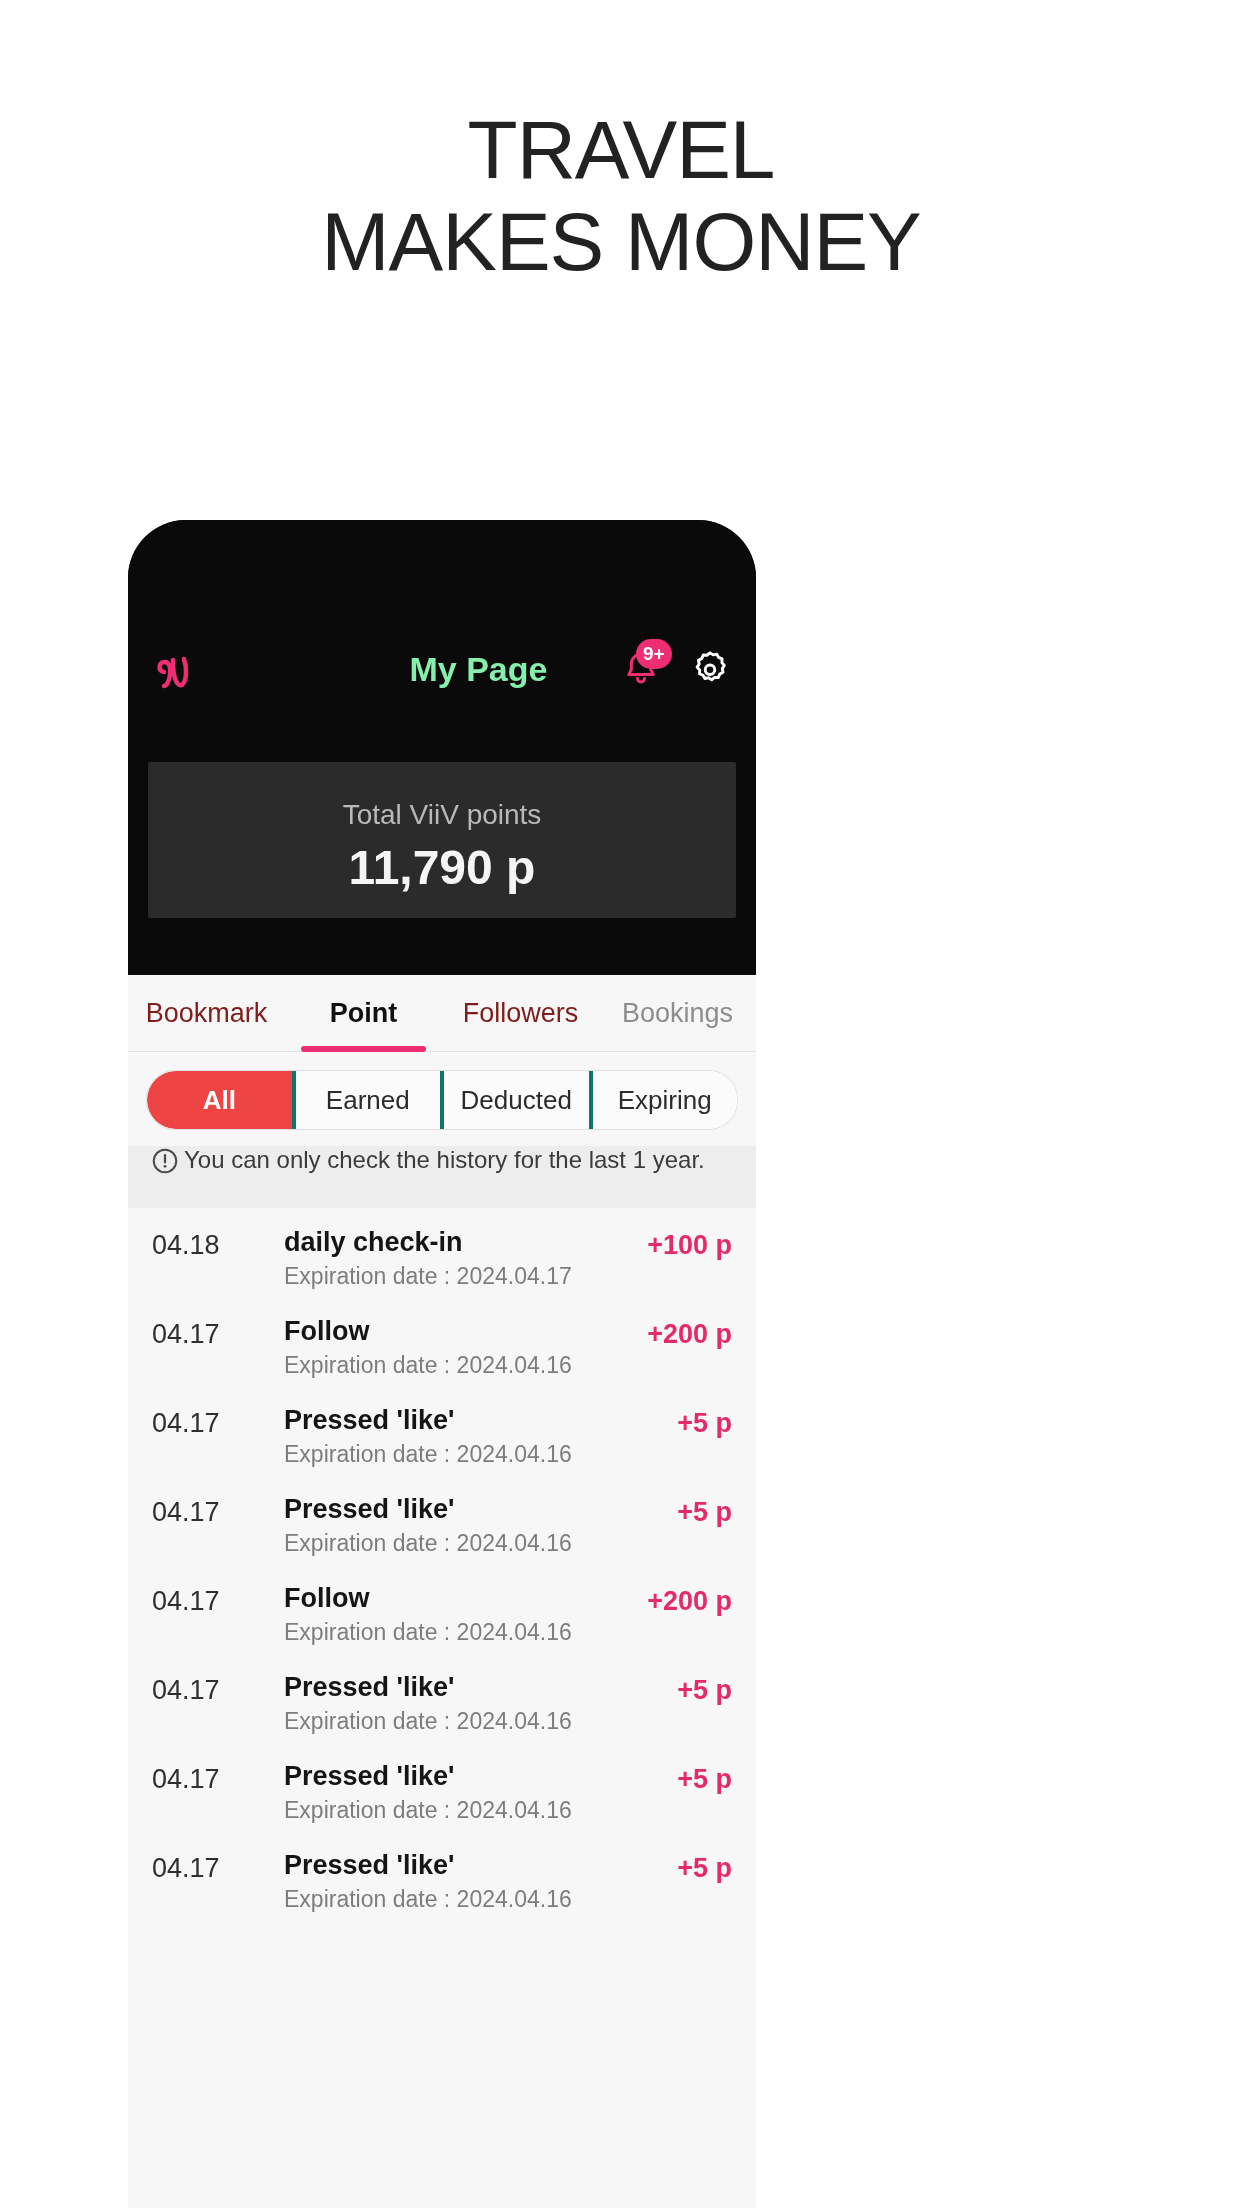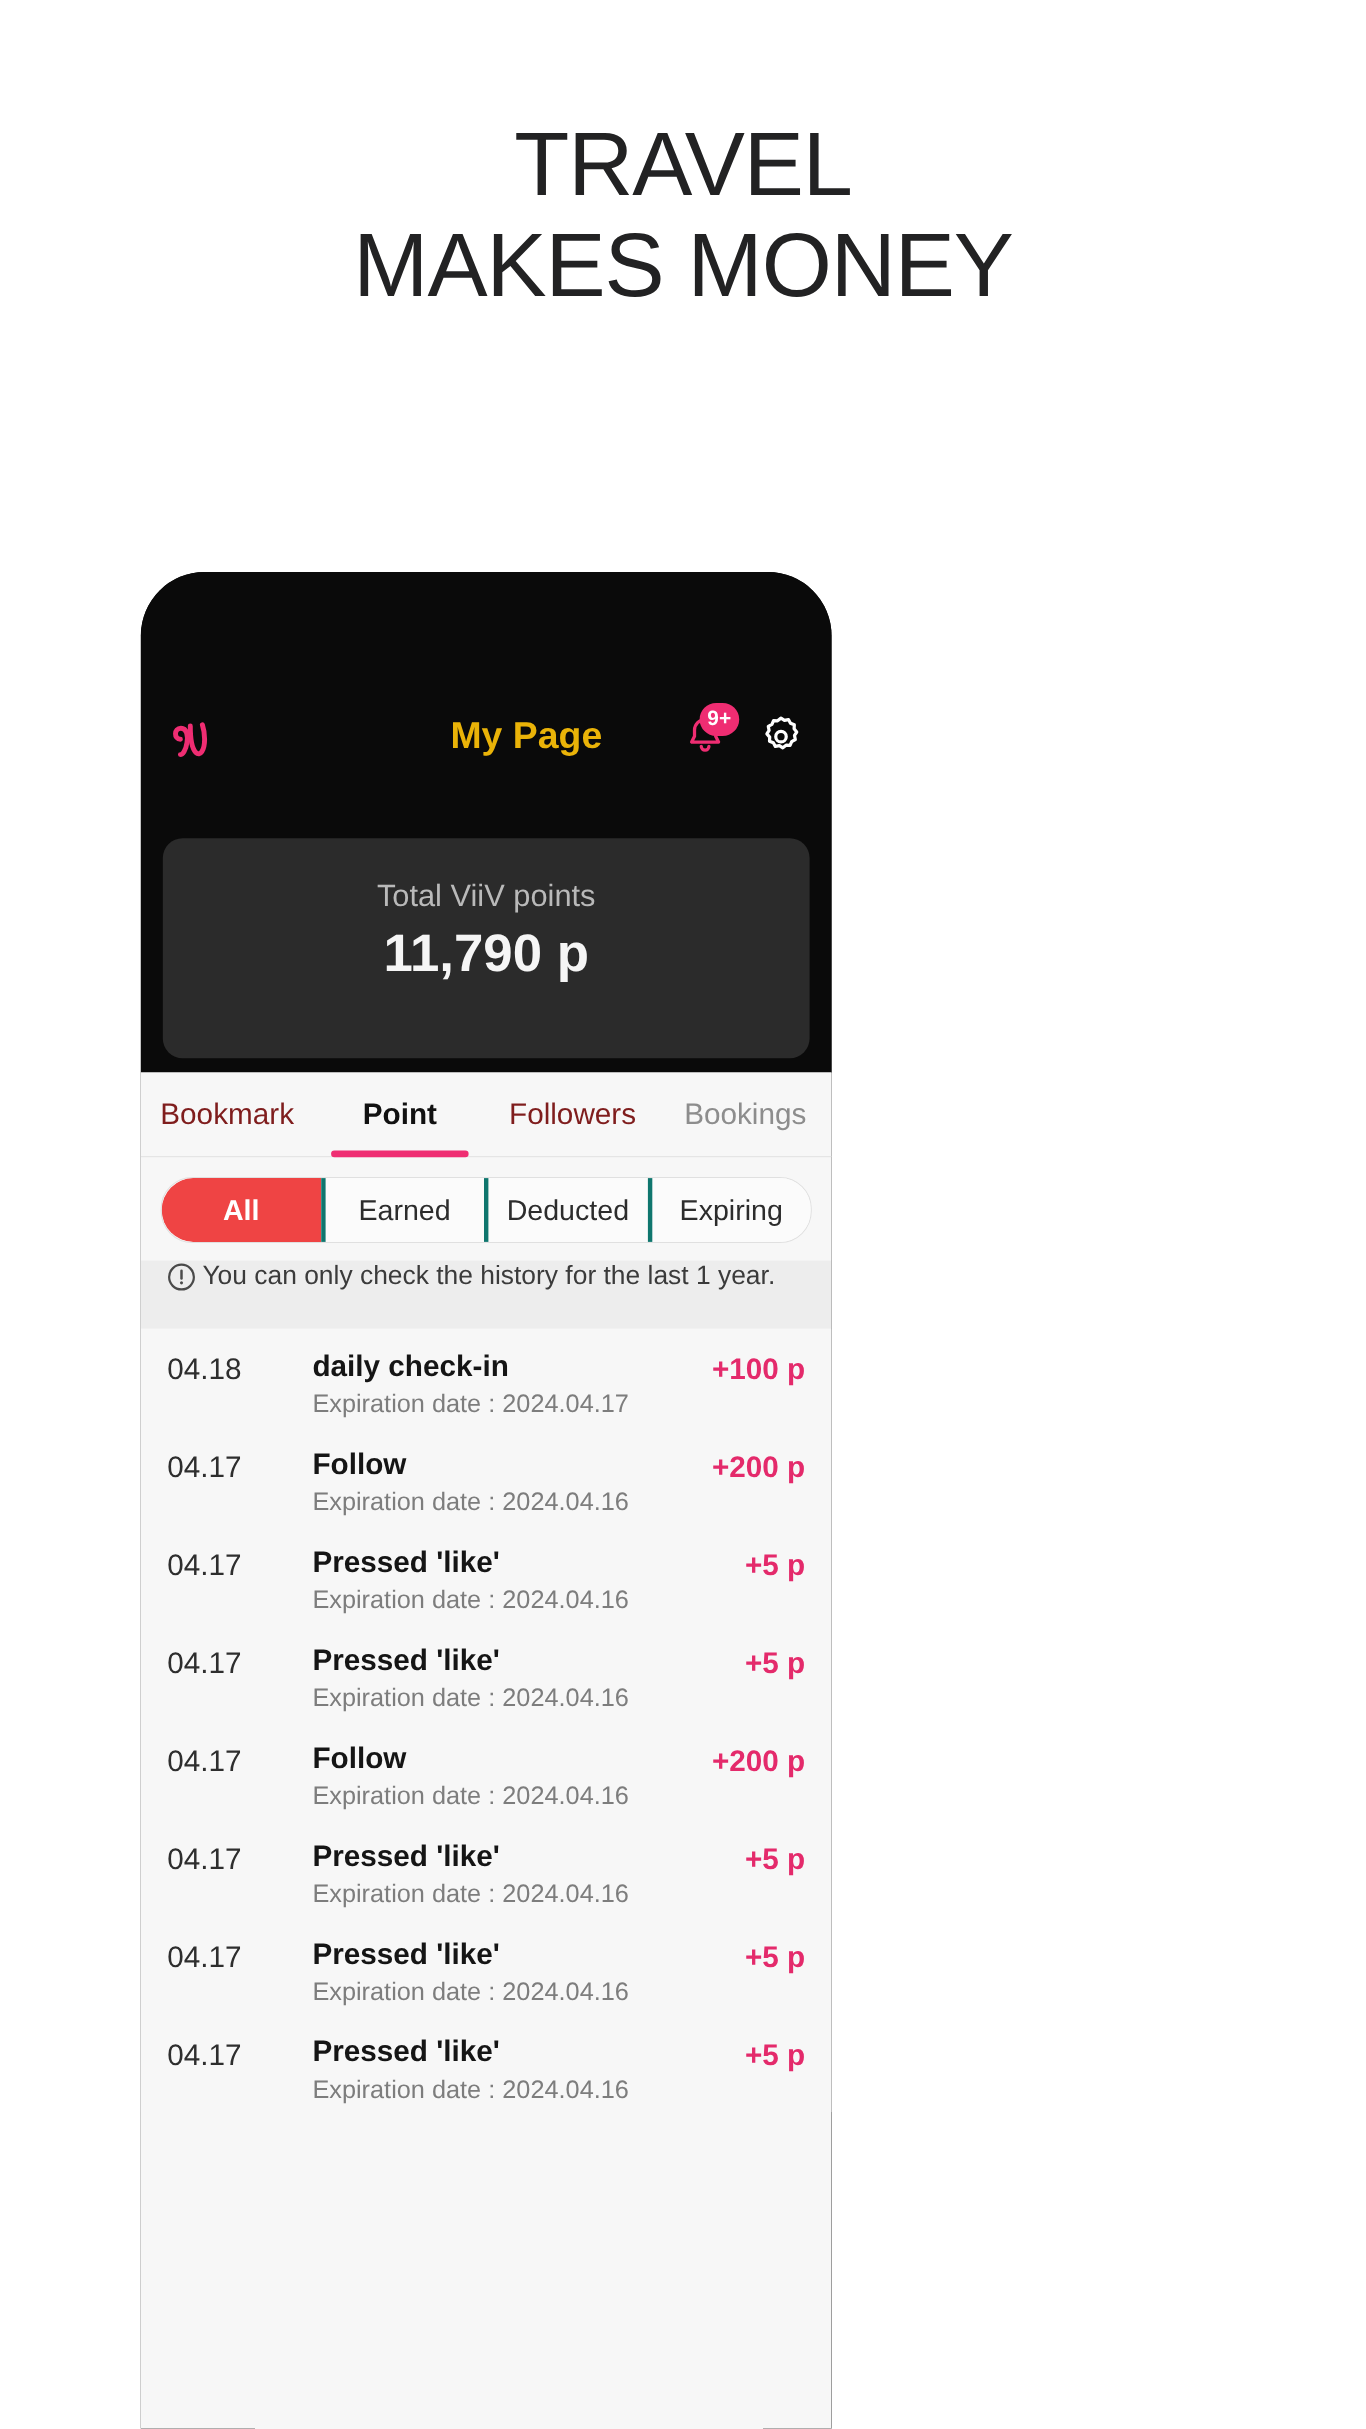--- a/index.html
+++ b/index.html
@@ -75,21 +75,21 @@
     flex: 0 0 auto;
   }
   .appbar-title {
     position: absolute;
     left: 0;
     top: 0;
     width: 701px;
     height: 78px;
     line-height: 78px;
     text-align: center;
-    color: #eab308;
+    color: #86efac;
     font-size: 34px;
     font-weight: bold;
     pointer-events: none;
   }
   .appbar-right {
     margin-left: auto;
     display: flex;
     align-items: center;
     gap: 26px;
     position: relative;
@@ -116,23 +116,23 @@
     text-align: center;
     box-sizing: border-box;
   }
 
   
   .points-card {
     position: absolute;
     left: 20px;
     top: 242px;
     width: 588px;
-    height: 200px;
+    height: 156px;
     background: #2b2b2b;
-    border-radius: 18px;
+    border-radius: 2px;
     text-align: center;
     box-sizing: border-box;
     padding-top: 36px;
   }
   .points-label {
     color: #b9b9b9;
     font-size: 28px;
     line-height: 34px;
   }
   .points-value {

